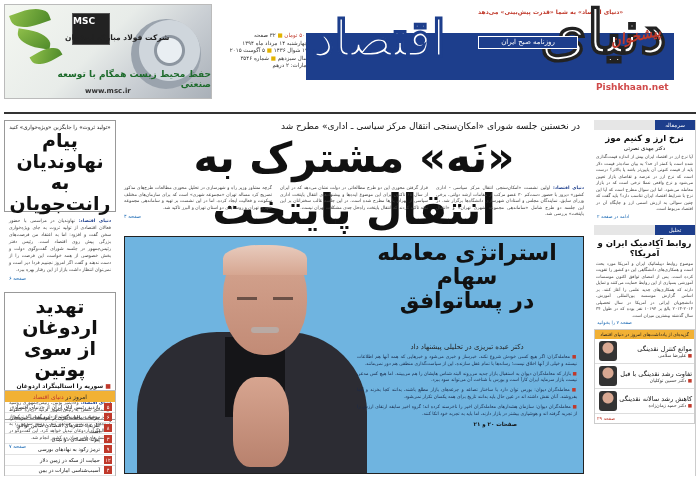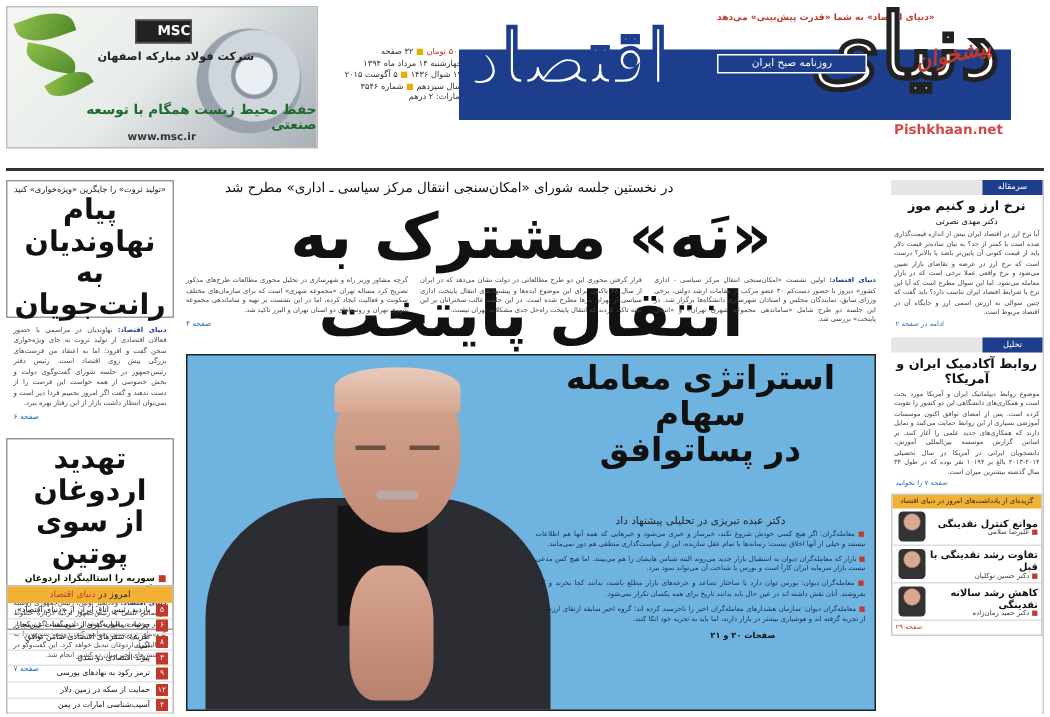--- a/index.html
+++ b/index.html
@@ -6,22 +6,22 @@
   html, body { width: 700px; height: 478px; overflow: hidden; background: #fff; }
   body { font-family: "DejaVu Sans", sans-serif; color: #111; position: relative; direction: rtl; }
   .abs { position: absolute; }
 
   
   #ad { left: 4px; top: 4px; width: 208px; height: 95px; border: 1px solid #bbb;
         background: linear-gradient(135deg,#f4f7f1 0%,#e8ece9 45%,#c9ced3 70%,#a9b0b8 100%); overflow: hidden; direction: rtl; }
   #ad .leaf { position:absolute; border-radius: 0 70% 0 70%; background: linear-gradient(135deg,#8fbf4a,#4f8a2a); }
   #ad .coil { position:absolute; right: 10px; top: 14px; width: 70px; height: 70px; border-radius: 50%;
               background: radial-gradient(circle at 55% 45%, #e9eef2 0 12px, #8d96a0 13px 15px, #cfd6dc 16px 30px, #9aa3ad 31px 35px); }
-  #ad .logo { position:absolute; left: 85px; top: 8px; width: 38px; height: 16px; background:#222; color:#fff;
-              font: bold 9px "DejaVu Sans", sans-serif; text-align:right; line-height:14px; border:1px solid #555; }
+  #ad .logo { position:absolute; left: 67px; top: 8px; width: 38px; height: 32px; background:#222; color:#fff;
+              font: bold 9px "DejaVu Sans", sans-serif; text-align:left; line-height:14px; border:1px solid #555; }
   #ad .company { position:absolute; left: 60px; top: 28px; font: bold 7.5px "DejaVu Sans", sans-serif; color:#222; }
   #ad .slogan { position:absolute; left: 28px; top: 64px; font: bold 9px "DejaVu Sans", sans-serif; color:#1e6b2c; }
   #ad .url { position:absolute; left: 80px; top: 82px; font: bold 7px "DejaVu Sans", sans-serif; color:#333; direction:ltr; }
 
   
   #issue { left: 222px; top: 32px; width: 86px; font-size: 5.5px; line-height: 7.6px; color:#333; text-align: right; }
   #issue .price { color: #c0392b; }
   #issue .sep { color: #e2b200; }
   #band { left: 306px; top: 33px; width: 368px; height: 47px; background: #1d3e8c; }
   #logo-text { left: 312px; top: 14px; width: 250px; font: bold 50px "DejaVu Serif", serif; color: #fff;
@@ -47,21 +47,21 @@
   .redline { font-size: 6px; font-weight: bold; color:#111; margin-top:2px; }
   .redline .dot { color:#c0392b; }
 
   #today { left: 4px; top: 390px; width: 112px; height: 86px; border: 1px solid #bbb; }
   #today .hdr { background: #f2b134; height: 11px; font-size: 6px; text-align:center; line-height: 11px; color:#222; }
   #today .hdr span.hl { color:#c0392b; }
   #today .row { display:flex; align-items:center; height: 10.6px; border-bottom: 1px solid #e3e3e3; padding: 0 3px; font-size: 5.2px; }
   #today .num { width: 8px; height: 8px; background:#c0392b; color:#fff; font-size: 5px; text-align:center; line-height:8px; margin-left: 4px; flex: none; }
 
   
-  #ckicker { left: 150px; top: 121px; width: 430px; font-size: 9px; text-align:left; }
+  #ckicker { left: 150px; top: 121px; width: 430px; font-size: 9px; text-align:right; }
   #chead { left: 124px; top: 132px; width: 460px; font: bold 42px "DejaVu Sans", sans-serif; text-align:center; letter-spacing:-2px; line-height: 52px; }
   .colgrp { left: 124px; top: 185px; width: 460px; height: 42px; display:flex; gap: 8px; }
   .colgrp .col { flex:1; font-size: 4.5px; line-height: 6.6px; color:#444; text-align: justify; }
   .colgrp .col b { color:#1d3e8c; }
   #feature { left: 124px; top: 236px; width: 460px; height: 238px; background: #6fb4e0; border: 1px solid #222; overflow:hidden; }
   
   .jacket { position:absolute; left: 12px; top: 95px; width: 230px; height: 150px; background: #2c2c33; border-radius: 80px 80px 0 0; }
   .collar { position:absolute; left: 100px; top: 100px; width: 60px; height: 80px; background:#151518; }
   .head { position:absolute; left: 98px; top: 8px; width: 84px; height: 110px; background: linear-gradient(180deg,#d6a691,#c28b76); border-radius: 45% 45% 48% 48%; }
   .head .hair { position:absolute; left:0; top:0; width: 84px; height: 30px; border-radius: 45% 45% 0 0; background: linear-gradient(180deg,#e8cbbd,#d6a691); }
@@ -82,21 +82,21 @@
   .rhead { font: bold 8.5px "DejaVu Sans", sans-serif; text-align:center; margin-top: 3px; }
   .rauthor { font-size: 5.5px; text-align:center; margin-top: 2px; }
   .rbody { font-size: 4.4px; line-height: 6.5px; color:#444; text-align: justify; margin-top: 3px; padding: 0 2px; }
   .rmore { font-size: 4.6px; color:#1d6bb5; text-align:left; padding-left: 3px; margin-top: 1px; }
   #analysis { margin-top: 6px; }
   #notes { margin-top: 4px; border:1px solid #ccc; }
   #notes .hdr { background:#f2b134; font-size: 4.6px; height: 9px; line-height:9px; text-align:center; color:#222; }
   .note { display:flex; align-items:center; height: 25px; border-bottom: 1px solid #ddd; padding: 0 2px; }
   .note .photo { width: 18px; height: 20px; border-radius: 3px; flex:none; background: radial-gradient(circle at 50% 35%, #d8a892 0 5px, #333 6px); margin-left: 2px; order: 2; }
   .note .txt { flex:1; text-align:right; }
-  .note .t { font-size: 6.5px; font-weight:bold;text-align:right; }
+  .note .t { font-size: 6.5px; font-weight:normal;text-align:right; }
   .note .a { font-size: 4.6px; color:#333; }
   .note .a .dot { color:#c0392b; }
   #notes .pg { font-size: 4.6px; color:#c0392b; text-align:left; padding: 2px; }
 </style>
 </head>
 <body>
 
 <div id="ad" class="abs">
   <div class="leaf" style="left:6px;top:4px;width:38px;height:18px;transform:rotate(-20deg);"></div>
   <div class="leaf" style="left:12px;top:26px;width:34px;height:16px;transform:rotate(10deg);"></div>

